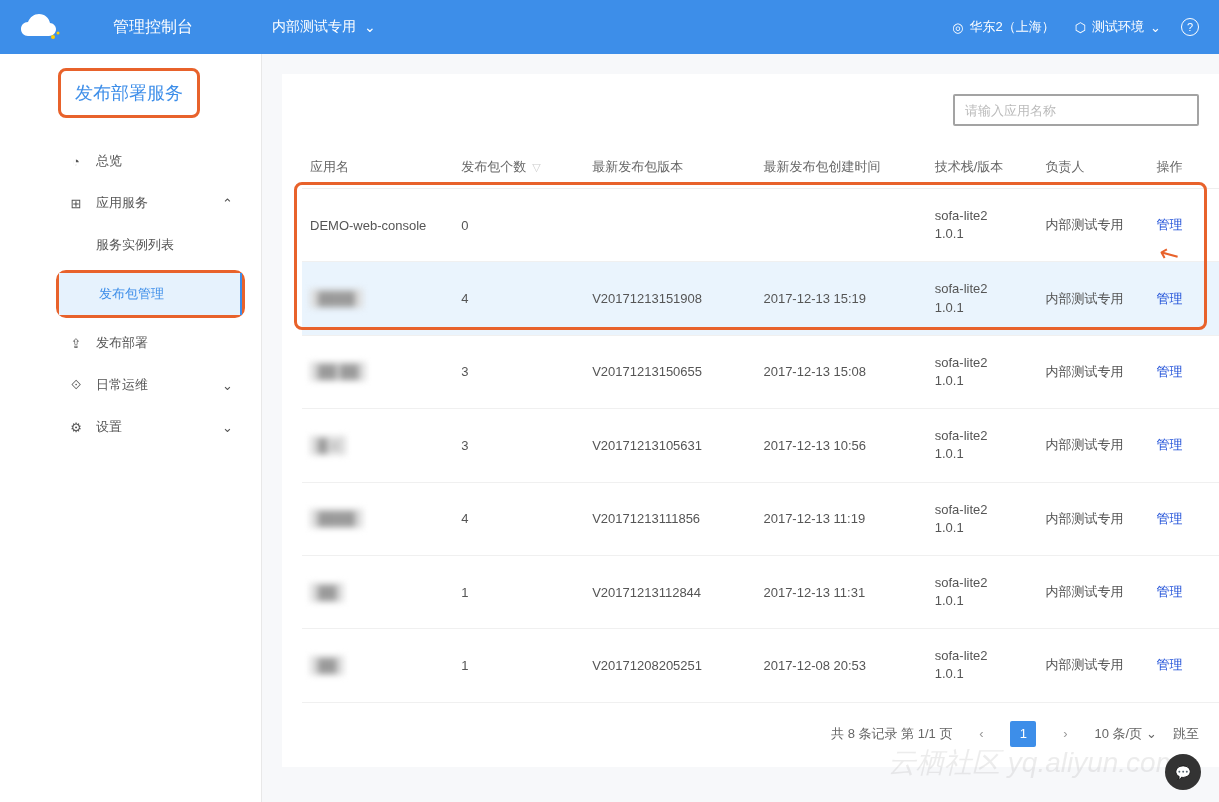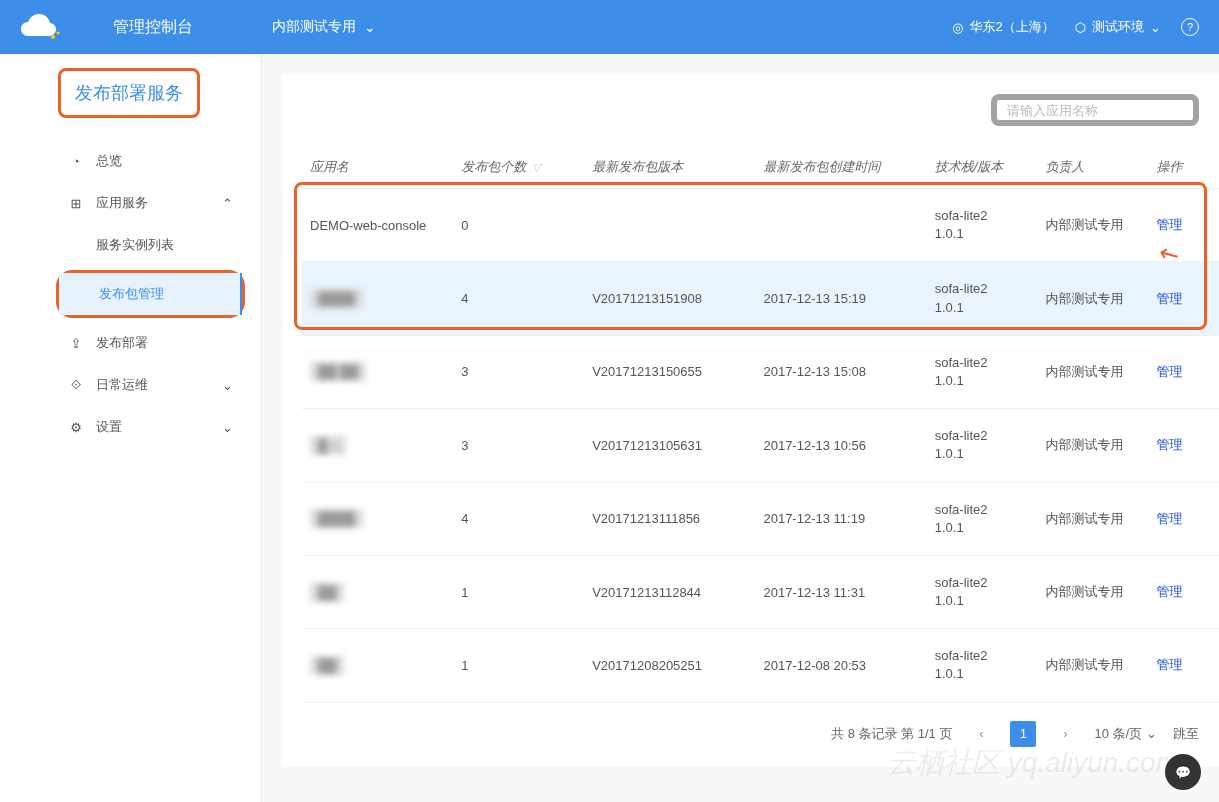--- a/index.html
+++ b/index.html
@@ -19,31 +19,31 @@
 .sidebar { width: 222px; border-right: 1px solid #e8e8e8; background: #fff; }
 .sidebar-header { padding: 14px 18px; }
 .sidebar-header-box { border: 3px solid #e8622b; border-radius: 8px; padding: 10px 14px; color: #3d8ee9; font-size: 18px; font-weight: 500; display: inline-block; }
 .sidebar-menu { padding: 8px 0; }
 .menu-item { display: flex; align-items: center; padding: 12px 28px; cursor: pointer; color: #555; gap: 12px; }
 .menu-item.active { background: #e6f2fd; color: #3d8ee9; border-right: 2px solid #3d8ee9; }
 .menu-item .icon { width: 16px; height: 16px; display: flex; align-items: center; justify-content: center; }
 .menu-item .chevron { margin-left: auto; }
 .menu-sub { padding-left: 56px; }
 .menu-sub .menu-item { padding: 12px 16px 12px 0; }
-.menu-active-box { border: 3px solid #e8622b; border-radius: 16px; margin: 4px 16px; }
+.menu-active-box { border: 3px solid #e8622b; border-radius: 10px; margin: 4px 16px; }
 .menu-active-box .menu-item { margin: 0; }
 
 .main { flex: 1; background: #f7f8fa; padding: 0; overflow: auto; }
 .content-card { background: #fff; margin: 20px 0 0 20px; padding: 20px 0 20px 20px; }
 .search-row { display: flex; justify-content: flex-end; margin-bottom: 20px; padding-right: 20px; }
-.search-input { width: 208px; height: 32px; border: 6px solid #a3a3a3; border-radius: 8px; padding: 0 10px; font-size: 13px; outline: none; }
+.search-input { width: 246px; height: 32px; border: 2px solid #a3a3a3; border-radius: 2px; padding: 0 10px; font-size: 13px; outline: none; }
 .search-input::placeholder { color: #bbb; }
 
 .table { width: 100%; border-collapse: collapse; }
-.table th { text-align: left; padding: 12px 8px; font-weight: 400; color: #666; font-size: 13px; border-bottom: 1px solid #eee; font-style: italic; }
+.table th { text-align: left; padding: 12px 8px; font-weight: 400; color: #666; font-size: 13px; border-bottom: 1px solid #eee; }
 .table td { padding: 18px 8px; font-size: 13px; color: #555; border-bottom: 1px solid #f0f0f0; vertical-align: middle; }
 .table tr.hovered { background: #eaf4fd; }
 .col-app { width: 150px; }
 .col-count { width: 130px; }
 .col-version { width: 170px; }
 .col-time { width: 170px; }
 .col-stack { width: 110px; }
 .col-owner { width: 110px; }
 .col-action { width: 70px; }
 .filter-icon { margin-left: 6px; color: #ccc; font-size: 11px; }

